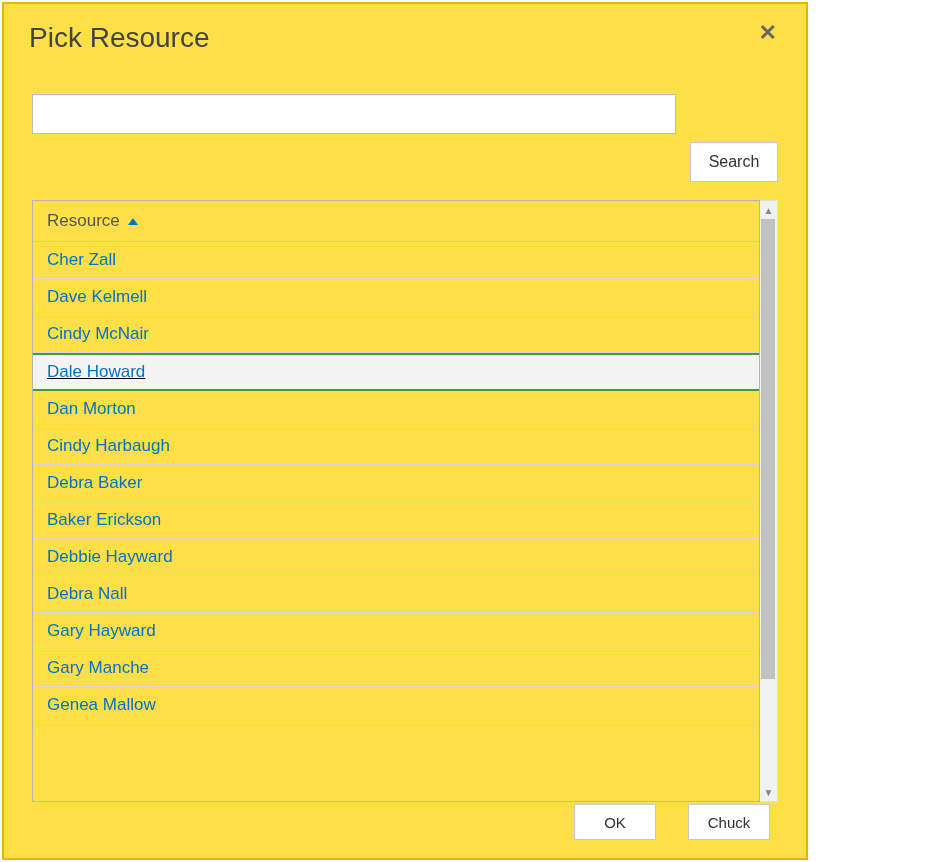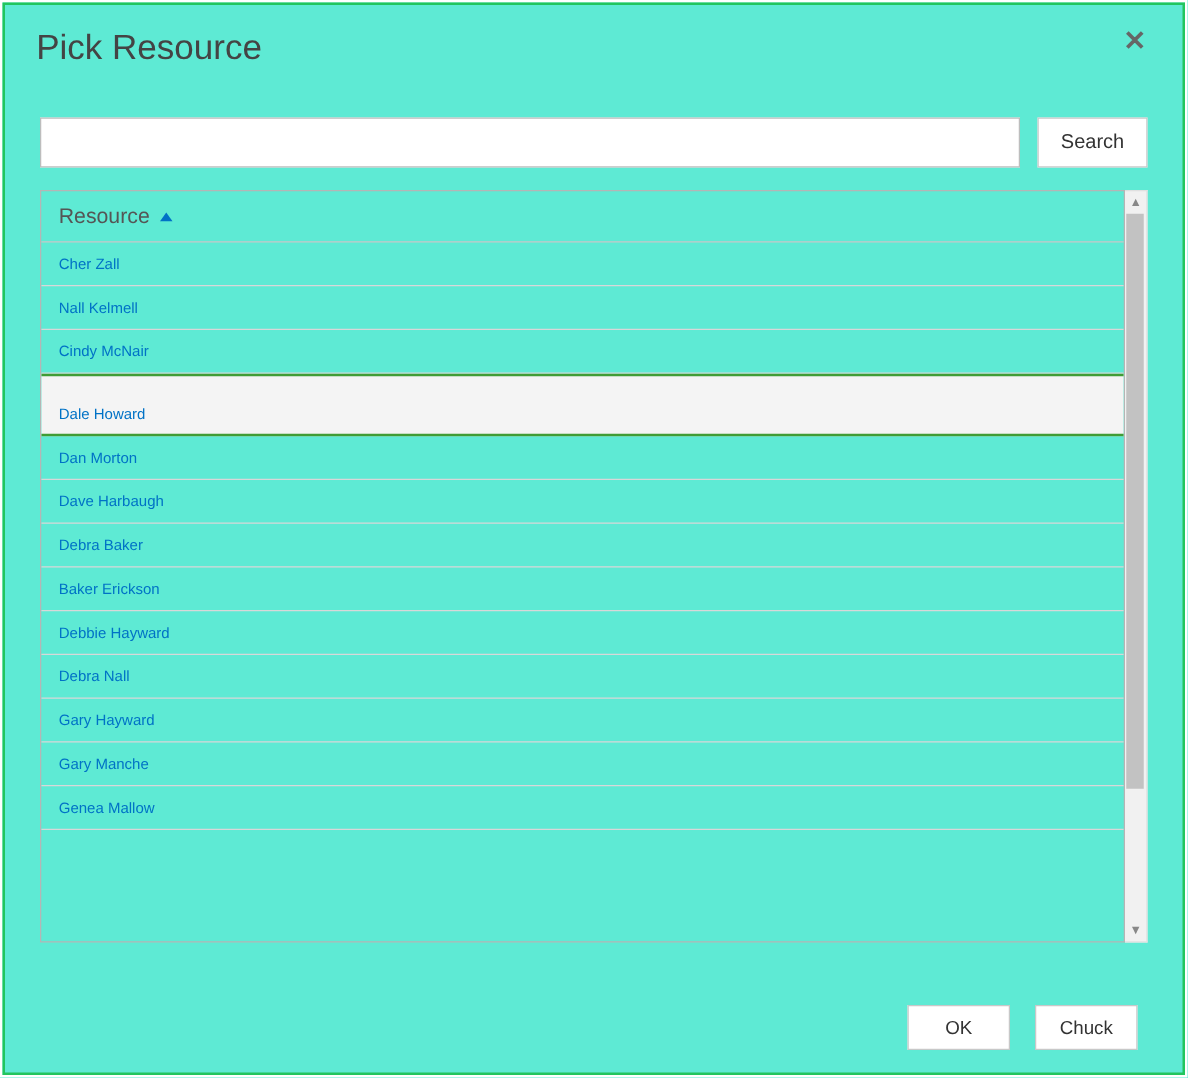--- a/index.html
+++ b/index.html
@@ -8,26 +8,26 @@
       padding: 0;
     }
     body {
       font-family: "Segoe UI", "Segoe UI Light", Arial, sans-serif;
       background: #fff;
       width: 950px;
       height: 862px;
       position: relative;
     }
     .dialog {
-      width: 946px;
+      width: 806px;
       height: 858px;
-      border: 2px solid #22c55e;
+      border: 2px solid #eab308;
       margin: 2px;
       position: relative;
-      background: #5eead4;
+      background: #fde047;
     }
     .dialog-header {
       padding: 18px 25px 10px 25px;
       display: flex;
       justify-content: space-between;
       align-items: flex-start;
     }
     .dialog-title {
       font-size: 28px;
       font-weight: 300;
@@ -58,20 +58,21 @@
       outline: none;
     }
     .search-btn {
       width: 88px;
       height: 40px;
       border: 1px solid #c8c8c8;
       background: #fff;
       font-size: 16px;
       color: #333;
       cursor: pointer;
+      margin-top: 48px;
     }
     .list-wrap {
       position: relative;
       display: flex;
     }
     .table-container {
       flex: 1;
       border: 1px solid #b5b5b5;
       height: 602px;
       overflow: hidden;
@@ -95,28 +96,29 @@
       border-bottom: 7px solid #0072c6;
     }
     .table-body .row {
       padding: 8px 14px;
       border-bottom: 1px solid #d8d8d8;
       cursor: pointer;
     }
     .table-body .row a {
       color: #0072c6;
       text-decoration: none;
-      font-size: 12px;
+      font-size: 17px;
     }
     .table-body .row.selected {
       background: #f4f4f4;
       border-top: 2px solid #3f9c35;
       border-bottom: 2px solid #3f9c35;
-      padding-top: 21px;
+      padding-top: 7px;
       padding-bottom: 7px;
+      text-decoration: underline;
     }
     .scrollbar {
       width: 18px;
       height: 602px;
       background: #f1f1f1;
       position: relative;
       border: 1px solid #e0e0e0;
       border-left: none;
     }
     .scroll-arrow {
@@ -144,21 +146,21 @@
       width: 14px;
       height: 460px;
       background: #c2c2c2;
       cursor: pointer;
     }
     .footer {
       position: absolute;
       bottom: 18px;
       right: 36px;
       display: flex;
-      gap: 20px;
+      gap: 32px;
     }
     .footer button {
       min-width: 82px;
       height: 36px;
       padding: 0 18px;
       border: 1px solid #c8c8c8;
       background: #fff;
       font-size: 15px;
       color: #333;
       cursor: pointer;
@@ -183,25 +185,25 @@
 
     <div class="list-wrap">
       <div class="table-container">
         <div class="table-header">
           <span>Resource</span>
           <span class="sort-icon"></span>
         </div>
         <div class="table-body" id="table-body">
 
         <div class="row"><a href="#">Cher Zall</a></div>
-            <div class="row"><a href="#">Nall Kelmell</a></div>
+            <div class="row"><a href="#">Dave Kelmell</a></div>
             <div class="row"><a href="#">Cindy McNair</a></div>
             <div class="row selected"><a href="#">Dale Howard</a></div>
             <div class="row"><a href="#">Dan Morton</a></div>
-            <div class="row"><a href="#">Dave Harbaugh</a></div>
+            <div class="row"><a href="#">Cindy Harbaugh</a></div>
             <div class="row"><a href="#">Debra Baker</a></div>
             <div class="row"><a href="#">Baker Erickson</a></div>
             <div class="row"><a href="#">Debbie Hayward</a></div>
             <div class="row"><a href="#">Debra Nall</a></div>
             <div class="row"><a href="#">Gary Hayward</a></div>
             <div class="row"><a href="#">Gary Manche</a></div>
             <div class="row"><a href="#">Genea Mallow</a></div>
           </div>
       </div>
 

